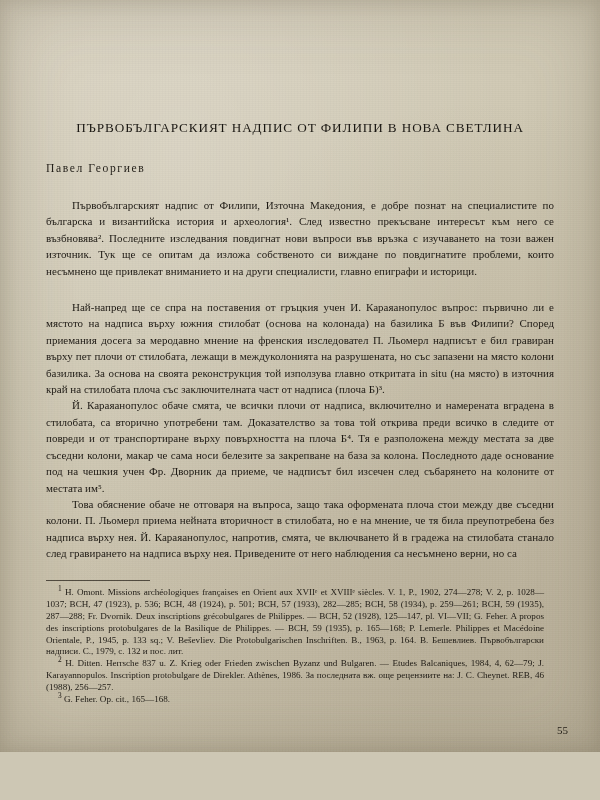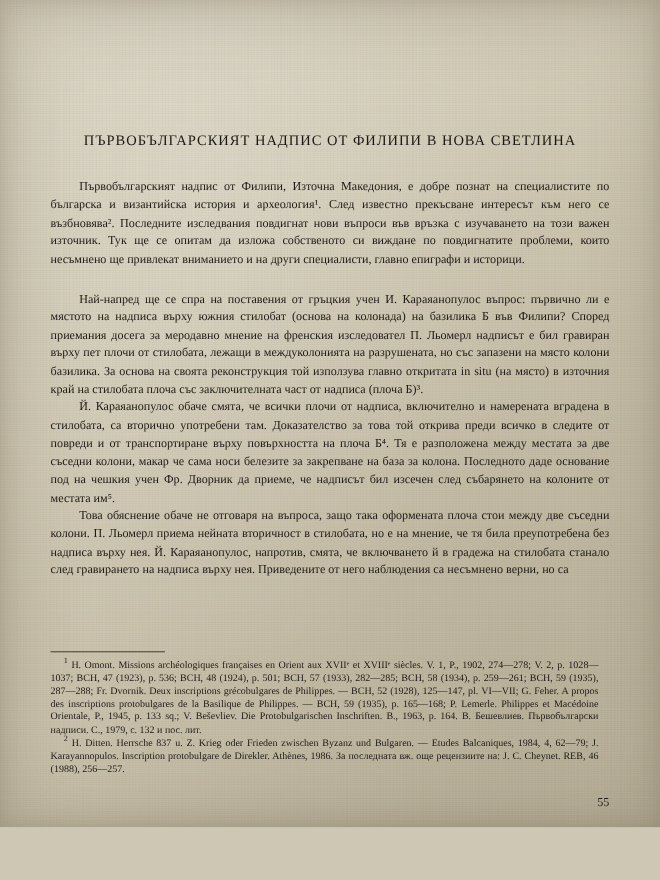--- a/index.html
+++ b/index.html
@@ -87,50 +87,52 @@
     text-indent: 12px;
     text-align: left;
   }
   sup {
     font-size: 7.4px;
     vertical-align: super;
     line-height: 0;
   }
   .folio {
     position: absolute;
-    right: 46px;
+    right: 32px;
     bottom: 16px;
     font-size: 11px;
     color: #1d1913;
   }
   .edge-shadow {
     position: absolute;
     inset: 0;
     pointer-events: none;
     box-shadow: inset 0 0 70px rgba(90,78,56,0.28), inset 0 0 18px rgba(90,78,56,0.18);
   }
 </style>
 </head>
 <body>
 
 <div class="page">
 
   <h1 class="title">ПЪРВОБЪЛГАРСКИЯТ НАДПИС ОТ ФИЛИПИ В НОВА СВЕТЛИНА</h1>
 
+  <div class="byline">Павел Георгиев</div>
 
   <div class="body-text">
     <p>Първобългарският надпис от Филипи, Източна Македония, е добре познат на специалистите по българска и византийска история и археология¹. След известно прекъсване интересът към него се възбновява². Последните изследвания повдигнат нови въпроси във връзка с изучаването на този важен източник. Тук ще се опитам да изложа собственото си виждане по повдигнатите проблеми, които несъмнено ще привлекат вниманието и на други специалисти, главно епиграфи и историци.</p>
     <p class="gap-para">Най-напред ще се спра на поставения от гръцкия учен И. Караяанопулос въпрос: първично ли е мястото на надписа върху южния стилобат (основа на колонада) на базилика Б във Филипи? Според приемания досега за меродавно мнение на френския изследовател П. Льомерл надписът е бил гравиран върху пет плочи от стилобата, лежащи в междуколонията на разрушената, но със запазени на място колони базилика. За основа на своята реконструкция той използува главно откритата in situ (на място) в източния край на стилобата плоча със заключителната част от надписа (плоча Б)³.</p>
     <p>Й. Караяанопулос обаче смята, че всички плочи от надписа, включително и намерената вградена в стилобата, са вторично употребени там. Доказателство за това той открива преди всичко в следите от повреди и от транспортиране върху повърхността на плоча Б⁴. Тя е разположена между местата за две съседни колони, макар че сама носи белезите за закрепване на база за колона. Последното даде основание под на чешкия учен Фр. Дворник да приеме, че надписът бил изсечен след събарянето на колоните от местата им⁵.</p>
     <p>Това обяснение обаче не отговаря на въпроса, защо така оформената плоча стои между две съседни колони. П. Льомерл приема нейната вторичност в стилобата, но е на мнение, че тя била преупотребена без надписа върху нея. Й. Караяанопулос, напротив, смята, че включването й в градежа на стилобата станало след гравирането на надписа върху нея. Приведените от него наблюдения са несъмнено верни, но са</p>
   </div>
 
   <div class="notes">
     <div class="rule"></div>
     <p class="note first"><sup>1</sup> <span>H. Omont. Missions archéologiques françaises en Orient aux XVIIᵉ et XVIIIᵉ siècles. V. 1, P., 1902, 274—278; V. 2, p. 1028—1037; BCH, 47 (1923), p. 536; BCH, 48 (1924), p. 501; BCH, 57 (1933), 282—285; BCH, 58 (1934), p. 259—261; BCH, 59 (1935), 287—288; Fr. Dvornik. Deux inscriptions grécobulgares de Philippes. — BCH, 52 (1928), 125—147, pl. VI—VII; G. Feher. A propos des inscriptions protobulgares de la Basilique de Philippes. — BCH, 59 (1935), p. 165—168; P. Lemerle. Philippes et Macédoine Orientale, P., 1945, p. 133 sq.; V. Вešеvliеv. Die Protobulgarischen Inschriften. B., 1963, p. 164. В. Бешевлиев. Първобългарски надписи. С., 1979, с. 132 и пос. лит.</span></p>
     <p class="note first"><sup>2</sup> <span>H. Ditten. Herrsche 837 u. Z. Krieg oder Frieden zwischen Byzanz und Bulgaren. — Etudes Balcaniques, 1984, 4, 62—79; J. Karayannopulos. Inscription protobulgare de Direkler. Athènes, 1986. За последната вж. още рецензиите на: J. C. Cheynet. REB, 46 (1988), 256—257.</span></p>
+    <p class="note short"><sup>3</sup> <span>G. Feher. Op. cit., 165—168.</span></p>
   </div>
 
   <div class="folio">55</div>
 
   <div class="grain"></div>
   <div class="edge-shadow"></div>
 </div>
 
 </body></html>

